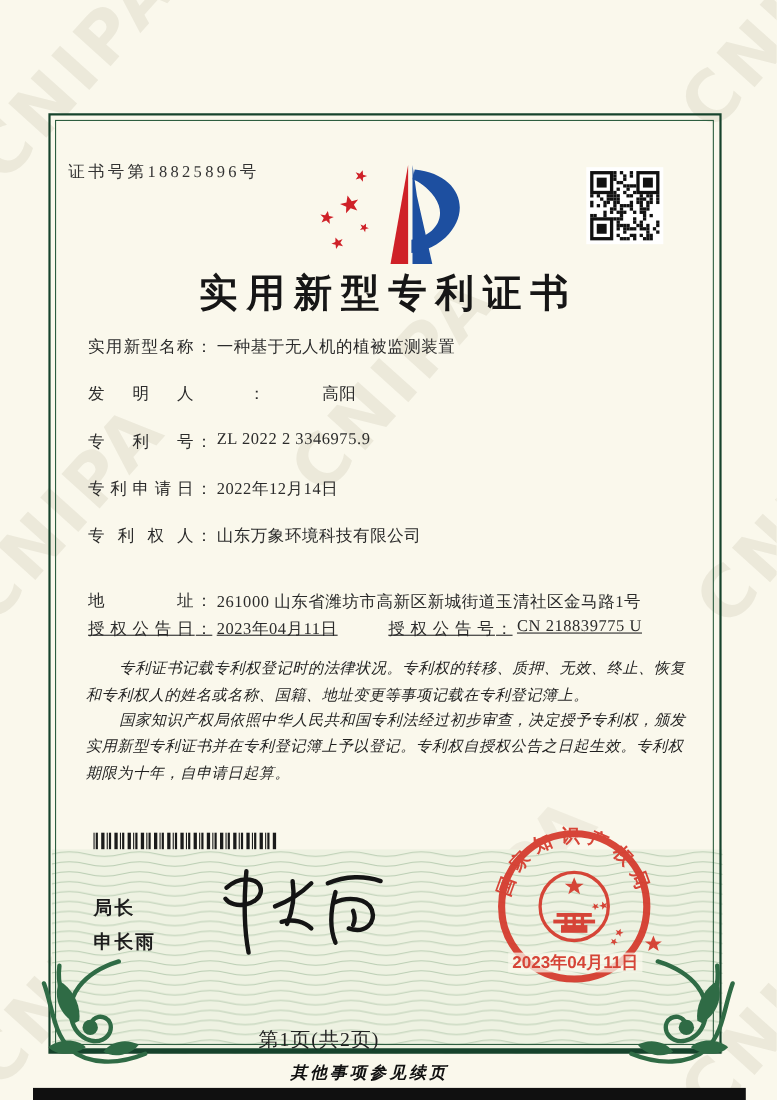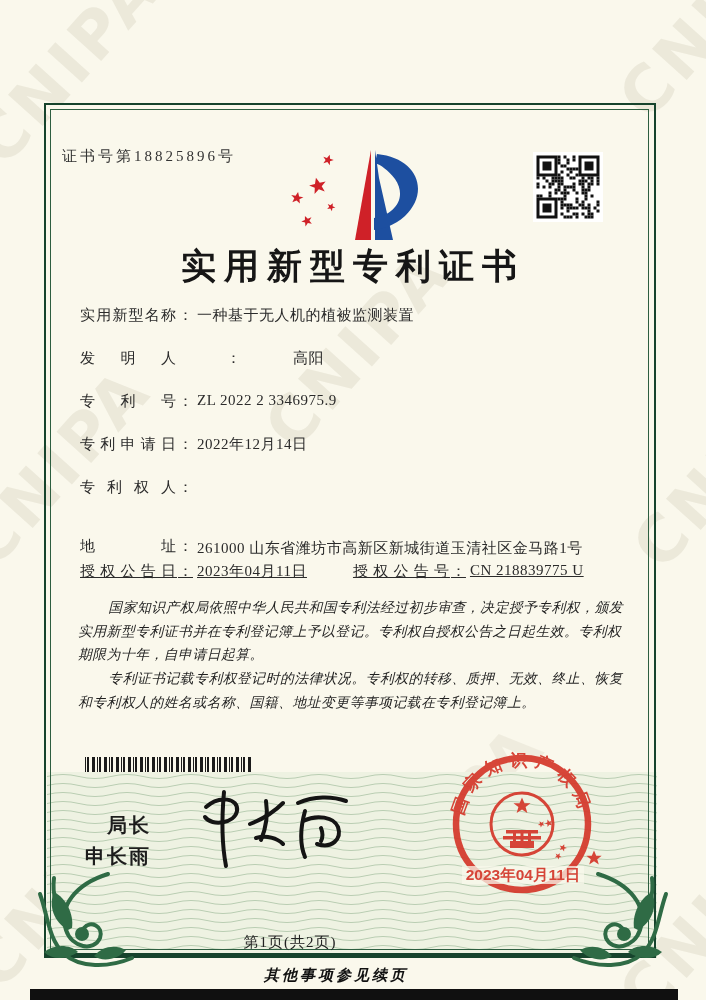--- a/index.html
+++ b/index.html
@@ -63,27 +63,27 @@
     position:absolute;left:78px;top:596px;width:556px;
     font-size:13.8px;line-height:1.72;font-style:italic;color:#1f1f1f;
   }
   .paras p{margin:0;text-indent:2.2em;letter-spacing:.5px;}
   
   .barcode{position:absolute;left:85px;top:757px;height:15px;display:flex;}
   .barcode div{background:#1b1b1b;height:100%;}
   .signer{
     position:absolute;left:85px;top:810px;
     font-family:"Liberation Sans","DejaVu Sans",sans-serif;
-    font-size:20px;font-weight:600;color:#1d1d1d;line-height:31px;letter-spacing:2px;text-align:right;
+    font-size:17px;font-weight:600;color:#1d1d1d;line-height:31px;letter-spacing:2px;
   }
   .signature-svg{position:absolute;left:186px;top:786px;}
   .seal{position:absolute;left:442px;top:748px;}
   .page-info{
     position:absolute;left:0;top:933px;width:580px;text-align:center;
-    font-size:15px;letter-spacing:1px;color:#222;
+    font-size:18px;letter-spacing:1px;color:#222;
   }
   .continuation{
     position:absolute;left:264px;top:966px;font-size:15px;font-weight:bold;
     font-style:italic;letter-spacing:3px;color:#111;
   }
   .black-strip{position:absolute;left:30px;top:989px;width:648px;height:11px;background:#101010;}
 </style>
 </head>
 <body>
 
@@ -314,42 +314,43 @@
   <span class="val">ZL 2022 2 3346975.9</span>
 </div>
 <div class="row r3">
   <span class="lbl">专利申请日</span>
     <span class="colon">：</span>
   <span class="val">2022年12月14日</span>
 </div>
 <div class="row r4">
   <span class="lbl">专利权人</span>
     <span class="colon">：</span>
+  <span class="val">山东万象环境科技有限公司</span>
 </div>
 <div class="row r5">
   <span class="lbl">地址</span>
     <span class="colon">：</span>
   <span class="val">
     <div>261000 山东省潍坊市高新区新城街道玉清社区金马路1号</div>
   </span>
 </div>
 <div class="row r6">
   <span class="lbl">授权公告日</span>
     <span class="colon">：</span>
   <span class="val">2023年04月11日</span>
   <span class="pair2">
     <span class="lbl">授权公告号</span>
       <span class="colon">：</span>
     <span class="val">CN 218839775 U</span>
   </span>
 </div>
 
 <div class="paras">
+  <p>专利证书记载专利权登记时的法律状况。专利权的转移、质押、无效、终止、恢复和专利权人的姓名或名称、国籍、地址变更等事项记载在专利登记簿上。</p>
   <p>国家知识产权局依照中华人民共和国专利法经过初步审查，决定授予专利权，颁发实用新型专利证书并在专利登记簿上予以登记。专利权自授权公告之日起生效。专利权期限为十年，自申请日起算。</p>
-  <p>专利证书记载专利权登记时的法律状况。专利权的转移、质押、无效、终止、恢复和专利权人的姓名或名称、国籍、地址变更等事项记载在专利登记簿上。</p>
 </div>
 
 <div class="barcode" id="barcode">
     <div style="width: 1px; margin-right: 1px;"></div>
     <div style="width: 2px; margin-right: 3px;"></div>
     <div style="width: 3px; margin-right: 2px;"></div>
     <div style="width: 1px; margin-right: 1px;"></div>
     <div style="width: 2px; margin-right: 3px;"></div>
     <div style="width: 3px; margin-right: 2px;"></div>
     <div style="width: 1px; margin-right: 1px;"></div>

